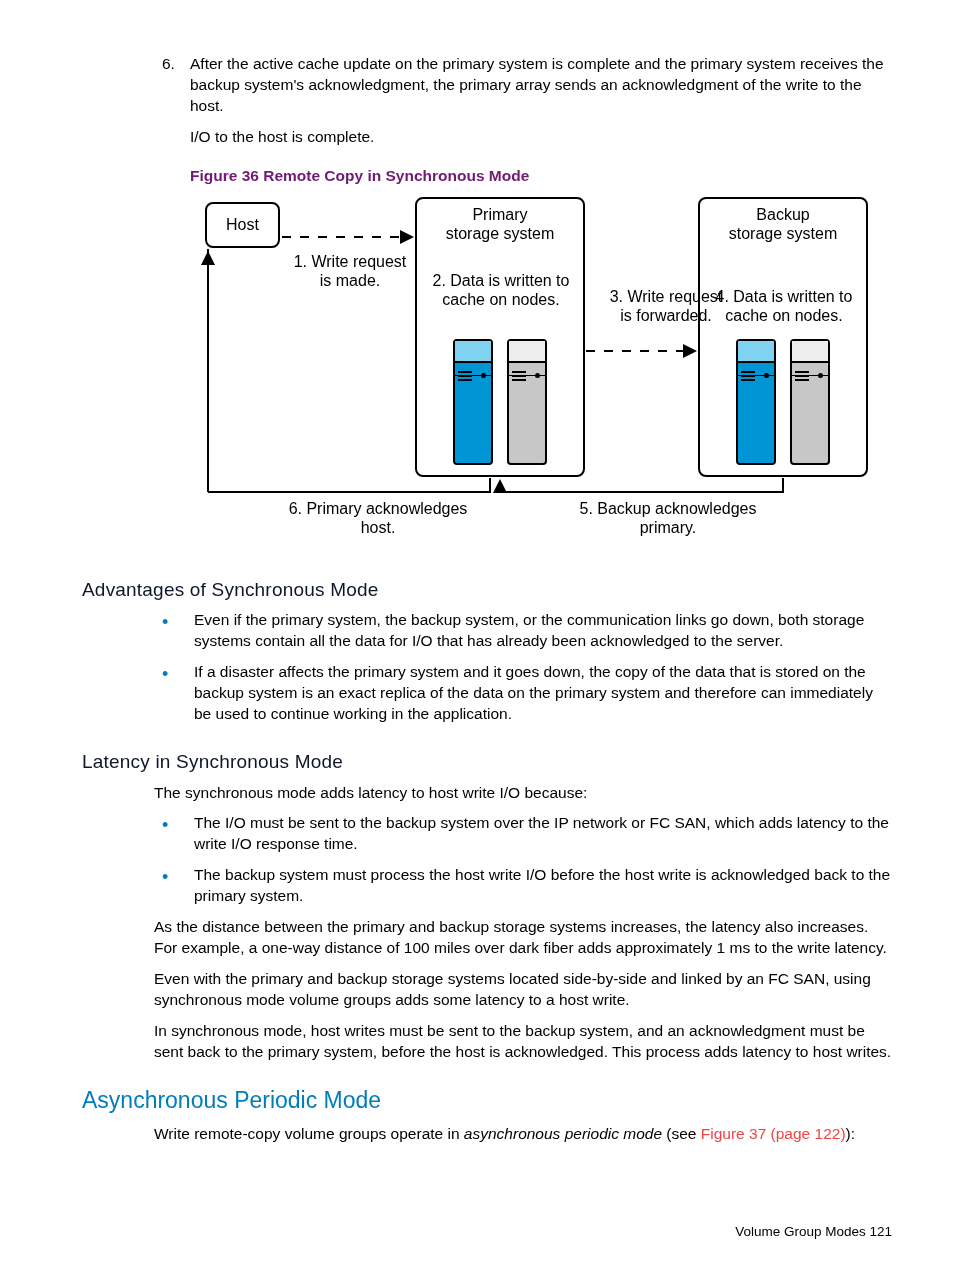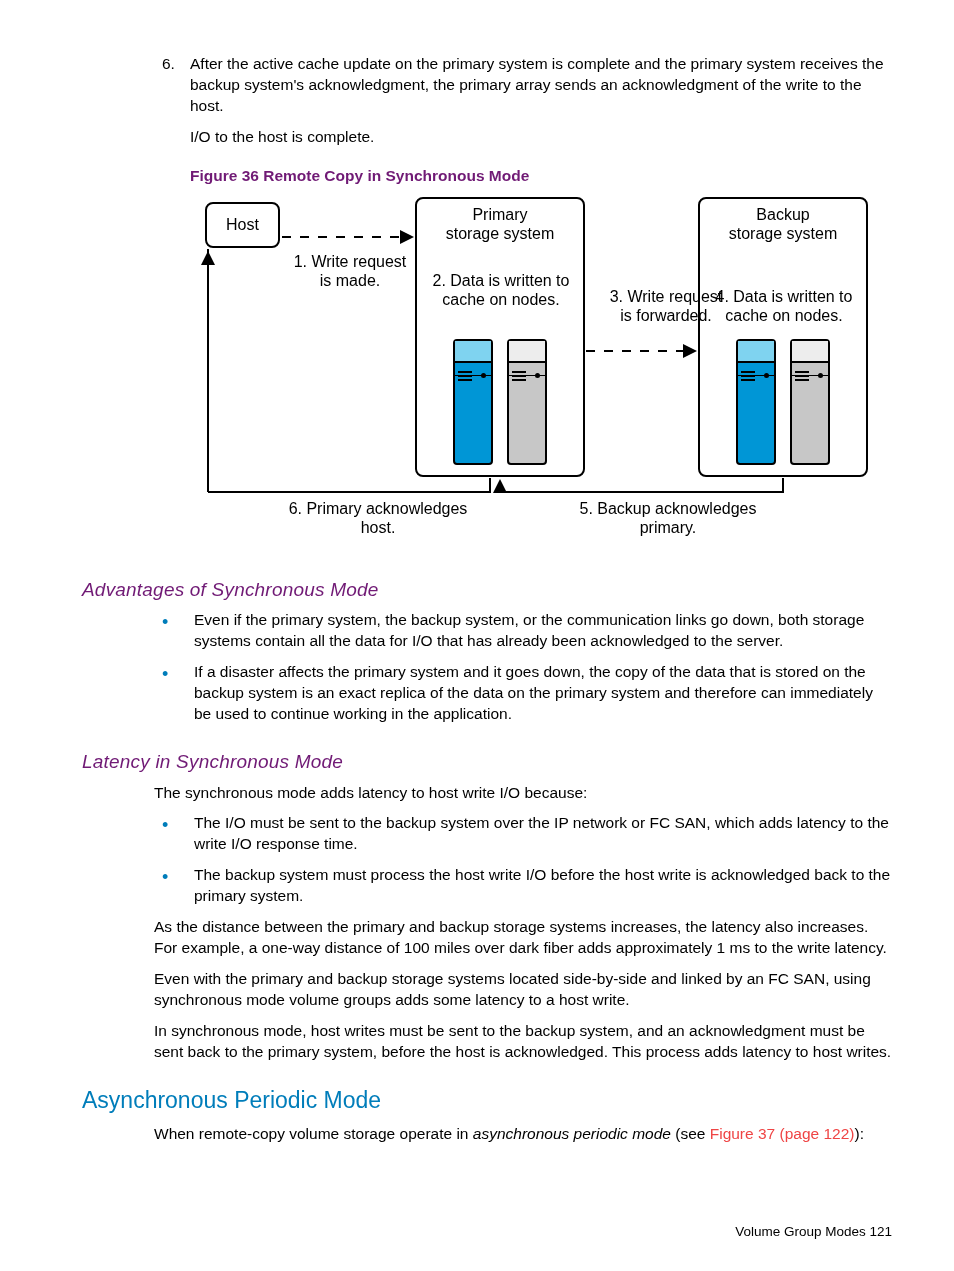--- a/index.html
+++ b/index.html
@@ -105,26 +105,25 @@
 
   svg.diagram-lines {
     position: absolute;
     top: 0; left: 0;
     width: 680px;
     height: 356px;
     pointer-events: none;
   }
 
   h3.sub-blue {
-    color: #701a75;
+    color: #0f172a;
     font-weight: normal;
     font-size: 19px;
     margin: 24px 0 8px 0;
     letter-spacing: 0.2px;
-    font-style: italic;
   }
   h2.sec-blue {
     color: #007dba;
     font-weight: normal;
     font-size: 23px;
     margin: 22px 0 8px 0;
   }
   ul.bullets {
     list-style: none;
     margin: 6px 0 6px 72px;
@@ -289,20 +288,20 @@
   <ul class="bullets">
     <li>The I/O must be sent to the backup system over the IP network or FC SAN, which adds latency to the write I/O response time.</li>
     <li>The backup system must process the host write I/O before the host write is acknowledged back to the primary system.</li>
   </ul>
   <p class="para">As the distance between the primary and backup storage systems increases, the latency also increases. For example, a one-way distance of 100 miles over dark fiber adds approximately 1 ms to the write latency.</p>
   <p class="para">Even with the primary and backup storage systems located side-by-side and linked by an FC SAN, using synchronous mode volume groups adds some latency to a host write.</p>
   <p class="para">In synchronous mode, host writes must be sent to the backup system, and an acknowledgment must be sent back to the primary system, before the host is acknowledged. This process adds latency to host writes.</p>
 
   <h2 class="sec-blue">Asynchronous Periodic Mode</h2>
   <p class="para">
-    <span>When remote-copy volume storage operate in </span><em class="term">asynchronous periodic mode</em><span> (see </span><a class="xref" href="#">Figure 37 (page 122)</a><span>):</span>
+    <span>Write remote-copy volume groups operate in </span><em class="term">asynchronous periodic mode</em><span> (see </span><a class="xref" href="#">Figure 37 (page 122)</a><span>):</span>
   </p>
 
   <div class="footer">
     <span>Volume Group Modes</span>
     <span class="pagenum">121</span>
   </div>
 </div>
 
 </body></html>

